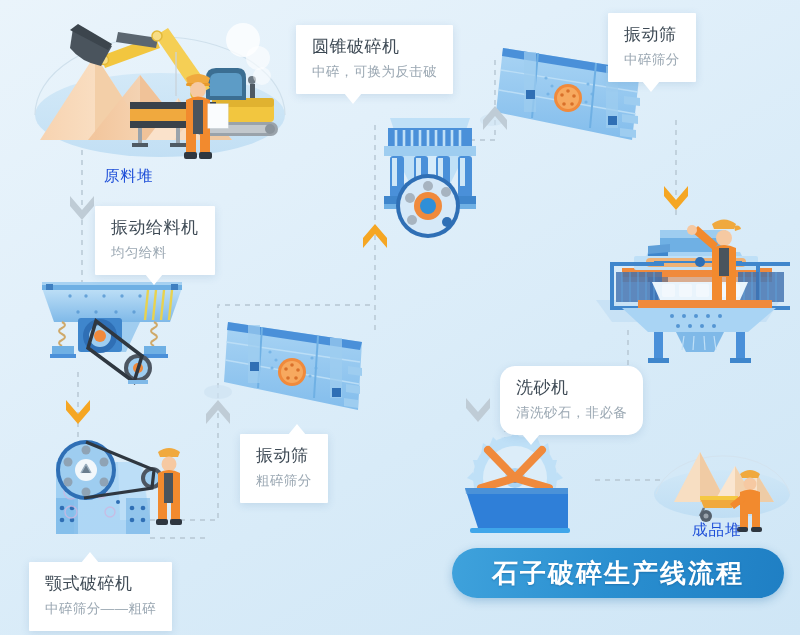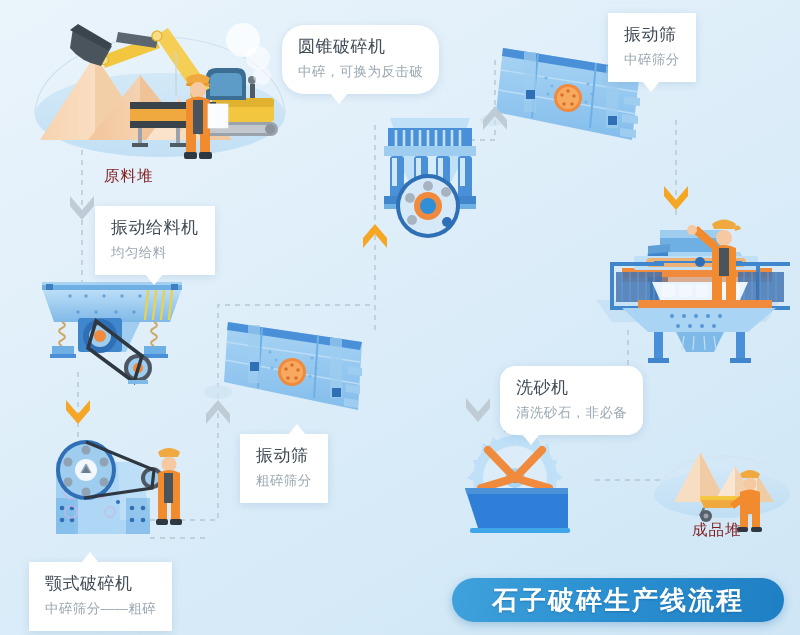--- a/index.html
+++ b/index.html
@@ -27,27 +27,27 @@
     font-size:13.5px;color:#9aa7b2;line-height:1.45;margin-top:3px;white-space:nowrap;
     letter-spacing:.4px;
   }
   .tail{position:absolute;width:0;height:0;}
   .tail.down{border-left:9px solid transparent;border-right:9px solid transparent;border-top:11px solid #fff;bottom:-10px;}
   .tail.up{border-left:9px solid transparent;border-right:9px solid transparent;border-bottom:11px solid #fff;top:-10px;}
   .tail.right{border-top:9px solid transparent;border-bottom:9px solid transparent;border-left:11px solid #fff;right:-10px;}
 
   
   .cap{
-    position:absolute;font-size:15.5px;color:#7f1d1d;letter-spacing:1px;
+    position:absolute;font-size:15.5px;color:#1d4ed8;letter-spacing:1px;
     white-space:nowrap;
   }
 
   
   .badge{
-    position:absolute;left:452px;top:578px;width:332px;height:44px;
+    position:absolute;left:452px;top:548px;width:332px;height:50px;
     border-radius:25px;
     background:linear-gradient(100deg,#3fa2dc 0%,#2a8fd0 48%,#1f7fc4 100%);
     box-shadow:0 3px 10px rgba(31,110,170,.3);
     display:flex;align-items:center;justify-content:center;
   }
   .badge span{
     color:#fff;font-size:26px;font-weight:bold;letter-spacing:2px;
     text-shadow:0 1px 2px rgba(10,70,120,.35);
   }
 </style>
@@ -576,21 +576,21 @@
 
       <path d="M664 186 L676 200 L688 186 L688 196 L676 210 L664 196 Z" fill="#f5a623"></path>
 
       <path d="M466 398 L478 412 L490 398 L490 408 L478 422 L466 408 Z" fill="#bfccd6"></path>
     </g>
   </svg>
 
   <div class="cap" style="left:104px;top:166px;">原料堆</div>
   <div class="cap" style="left:692px;top:520px;">成品堆</div>
 
-  <div class="card" style="left:282px;top:25px;border-radius:22px;">
+  <div class="card" style="left:296px;top:25px;">
     <div class="t">圆锥破碎机</div>
     <div class="s">中碎，可换为反击破</div>
     <div class="tail down" style="left:48px;"></div>
   </div>
 
   <div class="card" style="left:608px;top:13px;">
     <div class="t">振动筛</div>
     <div class="s">中碎筛分</div>
     <div class="tail down" style="left:34px;"></div>
   </div>

